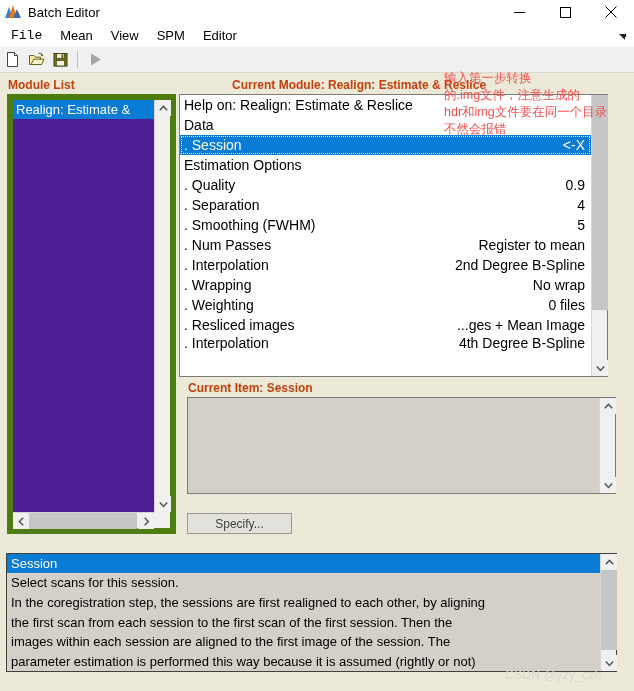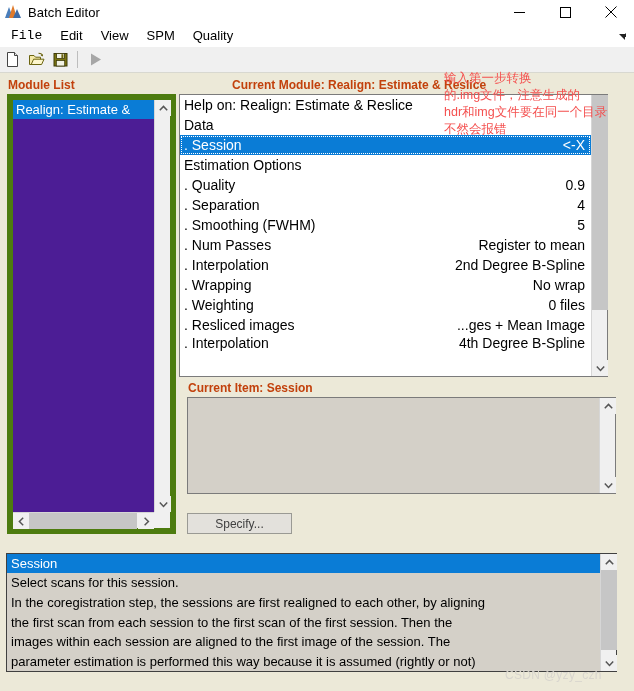--- a/index.html
+++ b/index.html
@@ -268,24 +268,24 @@
         <svg width="12" height="12" viewBox="0 0 12 12">
             <line x1="0.5" y1="0.5" x2="11.5" y2="11.5" stroke="#000" stroke-width="1"></line>
             <line x1="11.5" y1="0.5" x2="0.5" y2="11.5" stroke="#000" stroke-width="1"></line>
           </svg>
       </div>
     </div>
   </div>
 
   <div class="menubar">
     <div class="menu-item">File</div>
-    <div class="menu-item">Edit</div>
+    <div class="menu-item">Mean</div>
     <div class="menu-item">View</div>
     <div class="menu-item">SPM</div>
-    <div class="menu-item">Quality</div>
+    <div class="menu-item">Editor</div>
     <div class="undock">
       <svg width="12" height="12" viewBox="0 0 12 12">
         <path d="M3 3 L9 3 L9 9 Z" fill="#222"></path>
         <path d="M9.5 2.5 L9.5 6" stroke="#222" stroke-width="1" fill="none"></path>
       </svg>
     </div>
   </div>
 
   <div class="toolbar">
     <div class="tb-btn">

